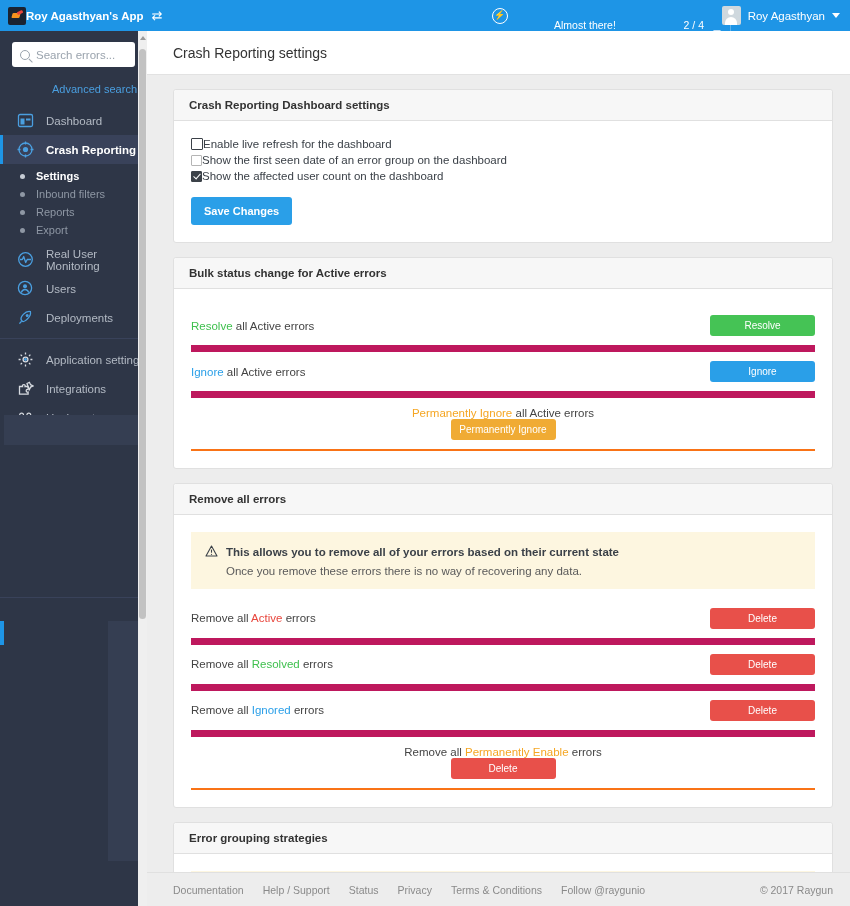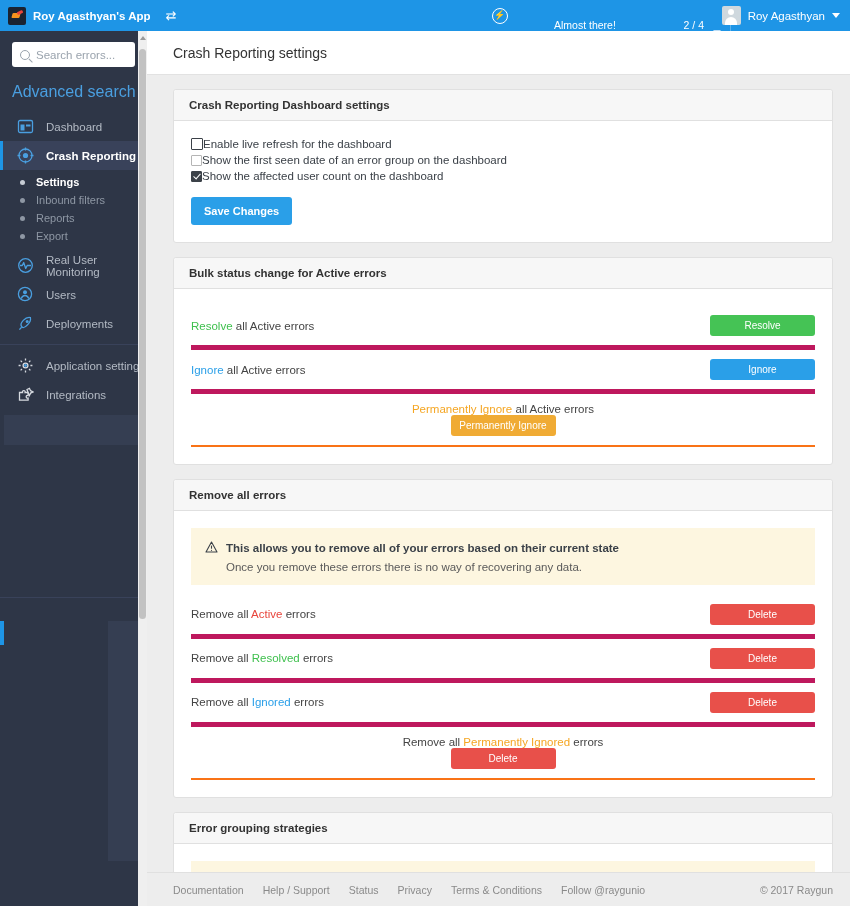--- a/index.html
+++ b/index.html
@@ -13,21 +13,21 @@
 
   .app { position: relative; width: 850px; height: 906px; }
 
   
   .topbar {
     position: absolute; top: 0; left: 0; right: 0; height: 31px;
     background: #1e95e6; display: flex; align-items: center;
   }
   .brand {
     width: 147px; height: 31px; background: #1e95e6;
-    display: flex; align-items: center; padding-left: 8px; gap: 7px;
+    display: flex; align-items: center; padding-left: 8px; 
   }
   .brand-logo {
     width: 18px; height: 18px; background: #1a2332; border-radius: 2px;
     position: relative; flex: none;
     display: flex; align-items: center; justify-content: center;
   }
   .brand-logo .ray {
     width: 11px; height: 9px; position: relative;
   }
   .brand-logo .ray:before {
@@ -115,21 +115,21 @@
   .search-ico {
     width: 10px; height: 10px; border: 1.4px solid #9aa3ad; border-radius: 50%;
     position: relative; flex: none;
   }
   .search-ico:after {
     content: ""; position: absolute; right: -4px; bottom: -3px;
     width: 5px; height: 1.4px; background: #9aa3ad; transform: rotate(45deg);
   }
   .search-ph { color: #9aa3ad; font-size: 11.5px; }
   .adv-search {
-    color: #4a9fe0; font-size: 16px; padding: 4px 0 0 12px; display: block;
+    color: #4a9fe0; font-size: 11px; padding: 4px 0 0 12px; display: block; margin-left: 40px;
   }
 
   .nav { margin-top: 11px; }
   .nav-item {
     height: 29px; display: flex; align-items: center; gap: 12px;
     padding-left: 17px; color: #b3bac4; font-size: 11.5px;
     position: relative;
   }
   .nav-item.active {
     background: #39425a; color: #fff; font-weight: bold;
@@ -218,21 +218,21 @@
     font-family: "Liberation Sans", sans-serif; cursor: pointer;
     display: inline-flex; align-items: center; justify-content: center;
   }
   .btn-save {
     background: #2a9fe8; padding: 8px 13px; margin-top: 11px; font-weight: bold;
   }
 
   
   .act-row {
     display: flex; align-items: center; justify-content: space-between;
-    border-bottom: 5px solid #be185d; padding: 9px 0; min-height: 42px;
+    border-bottom: 7px solid #be185d; padding: 9px 0; min-height: 42px;
   }
   .act-row:last-child { border-bottom: 2px solid #f97316; flex-direction: column; }
   .act-text { font-size: 11.5px; color: #444; }
   .act-btn { width: 105px; height: 21px; font-size: 10px; }
   .c-green  { color: #3fc04e; } .bg-green  { background: #45c355; }
   .c-blue   { color: #2a9fe8; } .bg-blue   { background: #2a9fe8; }
   .c-orange { color: #f5a623; } .bg-orange { background: #f0ab34; }
   .c-red    { color: #e8453c; } .bg-red    { background: #e8504a; }
 
   
@@ -526,21 +526,21 @@
             <div class="act-text">
               <span>Remove all</span>
               <span class="c-blue">Ignored</span>
               <span>errors</span>
             </div>
             <button class="btn act-btn bg-red">Delete</button>
           </div>
           <div class="act-row">
             <div class="act-text">
               <span>Remove all</span>
-              <span class="c-orange">Permanently Ignored</span>
+              <span class="c-orange">Permanently Enable</span>
               <span>errors</span>
             </div>
             <button class="btn act-btn bg-red">Delete</button>
           </div>
         </div>
       </div>
 
       <div class="panel">
         <div class="panel-head">Error grouping strategies</div>
         <div class="panel-body">

